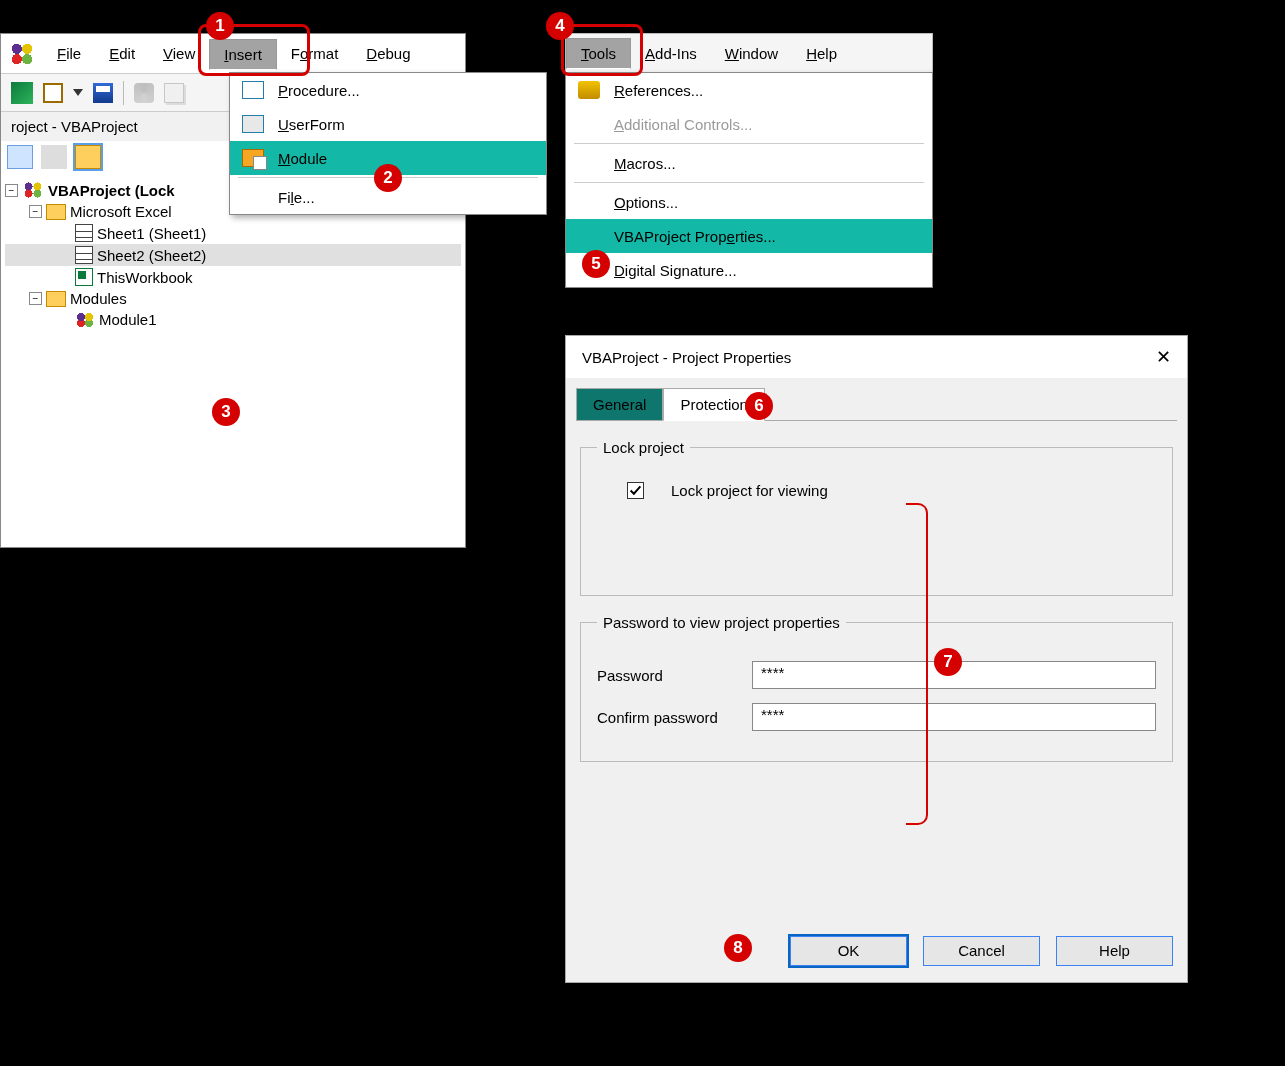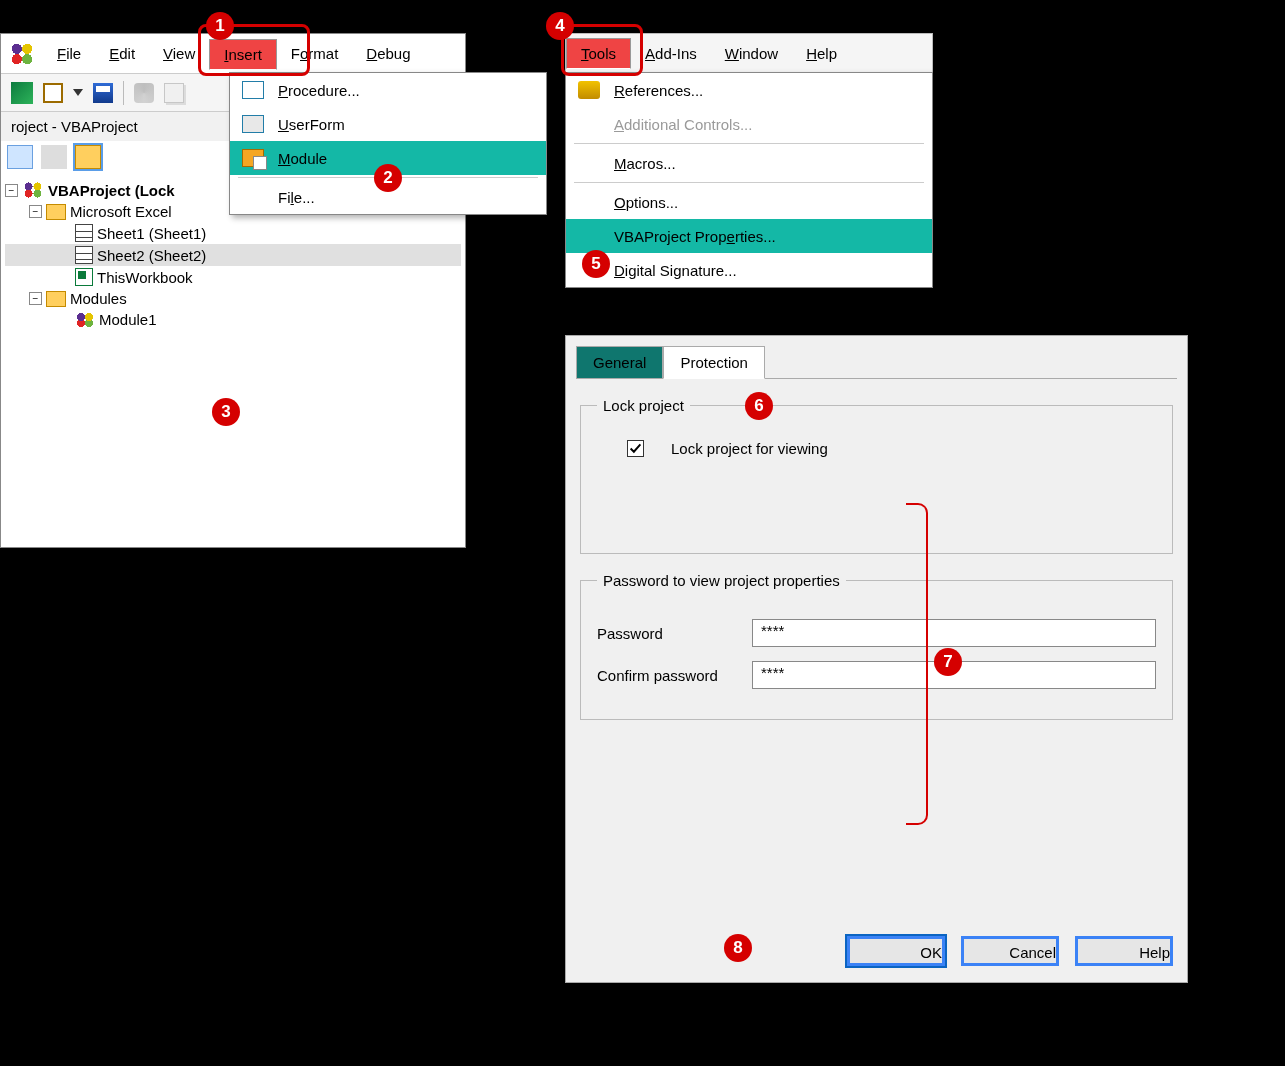--- a/index.html
+++ b/index.html
@@ -8,21 +8,21 @@
 
   
   .ide { position:absolute; left:0; top:33px; width:466px; height:515px; background:#fff; border:1px solid #888; }
   .menubar { height:40px; display:flex; align-items:center; padding-left:4px; border-bottom:1px solid #ccc; }
   .app-icon { width:26px; height:26px; margin:0 8px 0 4px; background:
     radial-gradient(circle at 30% 30%, #5b2e90 0 5px, transparent 5px),
     radial-gradient(circle at 70% 30%, #e4c400 0 5px, transparent 5px),
     radial-gradient(circle at 30% 70%, #e02424 0 5px, transparent 5px),
     radial-gradient(circle at 70% 70%, #6db33f 0 5px, transparent 5px); }
   .menu-item { padding:6px 14px; cursor:default; }
-  .menu-open { background:#ef4444; border:1px solid #999; border-bottom:1px solid #fff; margin-bottom:-1px; }
+  .menu-open { background:#a3a3a3; border:1px solid #999; border-bottom:1px solid #fff; margin-bottom:-1px; }
 
   .toolbar { height:38px; display:flex; align-items:center; gap:10px; padding:0 10px; border-bottom:1px solid #ccc; background:#f5f5f5; }
   .tb-icon { width:20px; height:20px; }
   .ico-excel { width:22px;height:22px; background:linear-gradient(135deg,#0c7b3e,#2db35a); }
   .ico-win { border:2px solid #9c6b00; background:#fff; }
   .ico-arrow { width:0;height:0;border-left:5px solid transparent;border-right:5px solid transparent;border-top:7px solid #333; align-self:center;}
   .ico-save { background:linear-gradient(#2f6bd6,#123a8c); position:relative; }
   .ico-save::after{content:"";position:absolute;left:3px;top:3px;right:3px;height:6px;background:#fff;}
   .ico-cut { background:conic-gradient(#999,#bbb,#999); border-radius:4px; opacity:.6;}
   .ico-copy{ border:1px solid #aaa; background:#eee; box-shadow:2px 2px 0 #ccc; opacity:.6;}
@@ -83,21 +83,21 @@
   .tabs-line{height:1px;background:#aaa;margin:-1px 10px 0 10px;}
   fieldset{margin:18px 14px;border:1px solid #bbb;padding:16px;}
   legend{padding:0 6px;font-size:15px;}
   .chk-row{display:flex;align-items:center;gap:27px;margin:10px 0 80px 30px;}
   .chk{width:17px;height:17px;border:1px solid #333;background:#fff;display:flex;align-items:center;justify-content:center;}
   .chk svg{width:13px;height:13px;}
   .pw-row{display:flex;align-items:center;margin:14px 0;}
   .pw-lbl{width:155px;}
   .pw-in{flex:1;border:1px solid #888;background:#fff;height:28px;padding:2px 8px;font-size:15px;}
   .dlg-btns{position:absolute;bottom:16px;right:14px;display:flex;gap:16px;}
-  .btn{width:98px;height:30px;border:3px solid #3b82f6;background:#e6e6e6;text-align:right;line-height:28px;}
+  .btn{width:117px;height:30px;border:1px solid #3b82f6;background:#e6e6e6;text-align:center;line-height:28px;}
   .btn.primary{outline:2px solid #0a64c2;}
 
   
   .badge{position:absolute;width:28px;height:28px;border-radius:50%;background:#d50000;color:#fff;font-weight:700;display:flex;align-items:center;justify-content:center;font-size:17px;z-index:50;}
   .redbox{position:absolute;border:3px solid #d50000;border-radius:8px;z-index:40;}
   .brace{position:absolute;border:2px solid #d50000;border-left:none;z-index:40;}
 </style>
 </head>
 <body>
 
@@ -214,20 +214,24 @@
     <div class="dd-ico"></div>
     <span>VBAProject Prop<span class="ul">e</span>rties...</span>
   </div>
   <div class="dd-row">
     <div class="dd-ico"></div>
     <span><span class="ul">D</span>igital Signature...</span>
   </div>
 </div>
 
 <div class="dlg">
+  <div class="dlg-title">
+    <span>VBAProject - Project Properties</span>
+    <span class="dlg-close">✕</span>
+  </div>
   <div class="tabs">
     <div class="tab">General</div>
     <div class="tab active">Protection</div>
   </div>
   <div class="tabs-line"></div>
 
   <fieldset>
     <legend>Lock project</legend>
     <div class="chk-row">
       <div class="chk">

